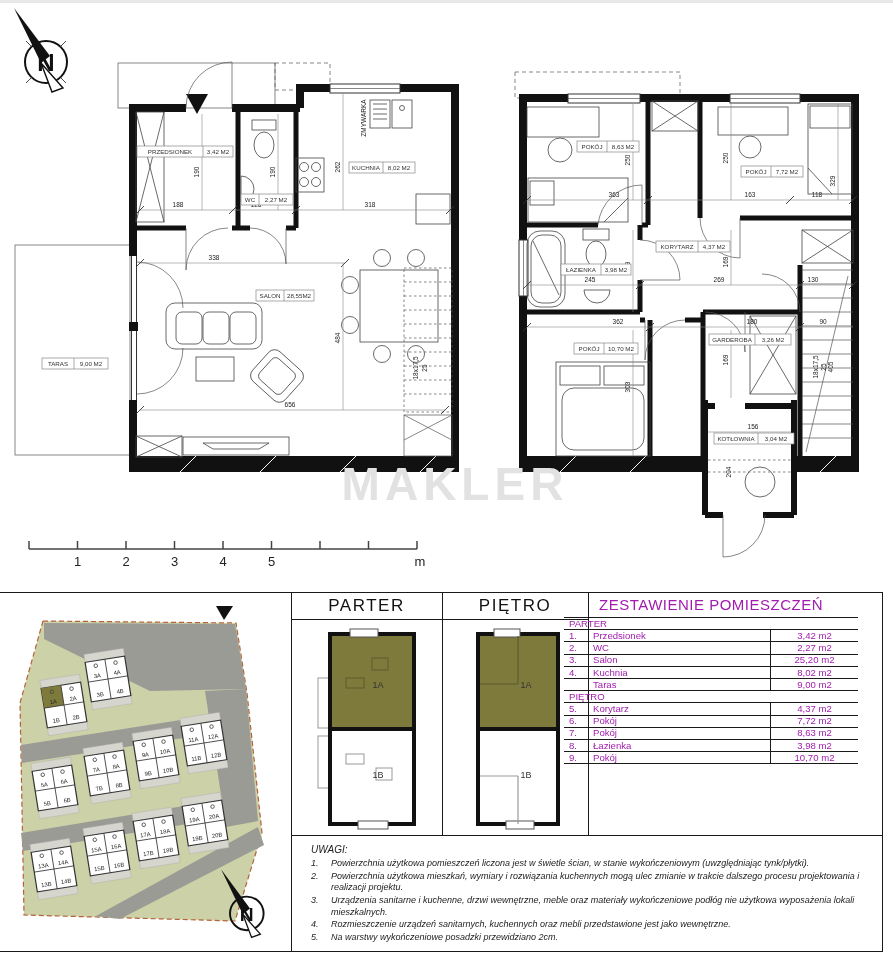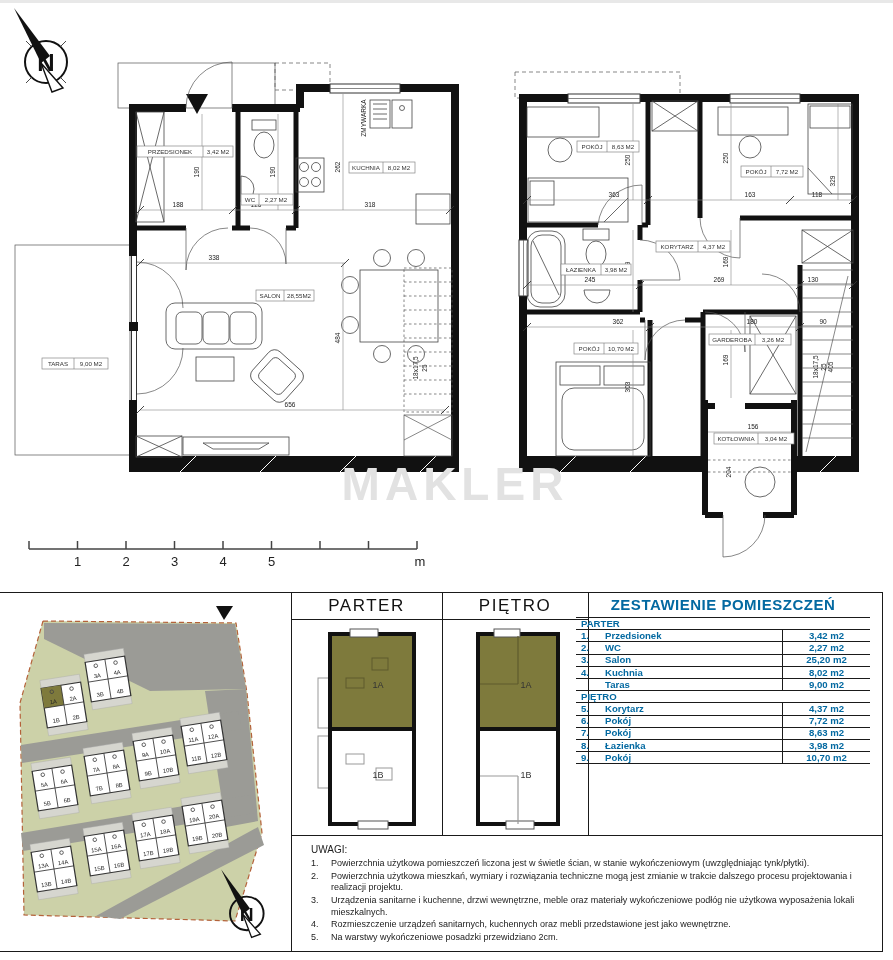--- a/index.html
+++ b/index.html
@@ -13,35 +13,35 @@
   
   .plans-svg{position:absolute;left:0;top:0;}
   .site-svg{position:absolute;left:0;top:583px;}
   .thumb-svg{position:absolute;}
   .vline,.hline{position:absolute;background:#1a1a1a;}
 
   .col-header{position:absolute;display:flex;align-items:center;justify-content:center;
       font-size:17px;letter-spacing:1.5px;color:#111;}
 
   
-  .zp{position:absolute;left:576px;top:592px;width:294px;color:#0369a1;font-weight:bold;}
+  .zp{position:absolute;left:564px;top:592px;width:294px;color:#a21caf;}
   .zp-title{height:25px;border-bottom:1px solid #1a1a1a;display:flex;align-items:center;
       justify-content:center;font-size:15px;letter-spacing:.5px;}
   .zp-row{display:flex;align-items:center;height:12.2px;border-bottom:1px solid #1a1a1a;
       font-size:9.6px;line-height:1;box-sizing:border-box;}
   .zp-no{width:24px;padding-left:5px;flex:none;}
   .zp-name{flex:1;}
   .zp-val{width:87px;flex:none;border-left:1px solid #1a1a1a;text-align:center;
       align-self:stretch;display:flex;align-items:center;justify-content:center;}
   .zp-row.section .zp-name{padding-left:5px;}
   .zp-row.total .zp-name{text-align:right;padding-right:10px;}
 
   
   .uwagi{position:absolute;left:291px;top:835px;width:591px;height:117px;
-      box-sizing:border-box;padding:9px 14px 0 20px;color:#222;}
+      box-sizing:border-box;padding:9px 14px 0 20px;color:#222;font-style:italic;}
   .uwagi-title{font-size:10px;margin-bottom:3px;}
   .uwagi-item{display:flex;font-size:9px;line-height:1.3;margin-bottom:1px;}
   .uwagi-item .no{width:20px;flex:none;}
   .uwagi-item .txt{flex:1;}
 
   
   .wall{stroke:#111;fill:none;}
   .w8{stroke-width:8;} .w6{stroke-width:6;} .w5{stroke-width:5;}
   .thin{stroke:#333;stroke-width:1;fill:none;}
   .thin2{stroke:#555;stroke-width:.7;fill:none;}
@@ -781,21 +781,21 @@
   </div>
 
   <div class="uwagi">
     <div class="uwagi-title">UWAGI:</div>
     <div class="uwagi-item">
       <span class="no">1.</span>
       <span class="txt">Powierzchnia użytkowa pomieszczeń liczona jest w świetle ścian, w stanie wykończeniowym (uwzględniając tynk/płytki).</span>
     </div>
     <div class="uwagi-item">
       <span class="no">2.</span>
-      <span class="txt">Powierzchnia użytkowa mieszkań, wymiary i rozwiązania techniczne mogą jest zmianie w trakcie dalszego procesu projektowania i realizacji projektu.</span>
+      <span class="txt">Powierzchnia użytkowa mieszkań, wymiary i rozwiązania kuchennych mogą ulec zmianie w trakcie dalszego procesu projektowania i realizacji projektu.</span>
     </div>
     <div class="uwagi-item">
       <span class="no">3.</span>
       <span class="txt">Urządzenia sanitarne i kuchenne, drzwi wewnętrzne, meble oraz materiały wykończeniowe podłóg nie użytkowa wyposażenia lokali mieszkalnych.</span>
     </div>
     <div class="uwagi-item">
       <span class="no">4.</span>
       <span class="txt">Rozmieszczenie urządzeń sanitarnych, kuchennych oraz mebli przedstawione jest jako wewnętrzne.</span>
     </div>
     <div class="uwagi-item">

